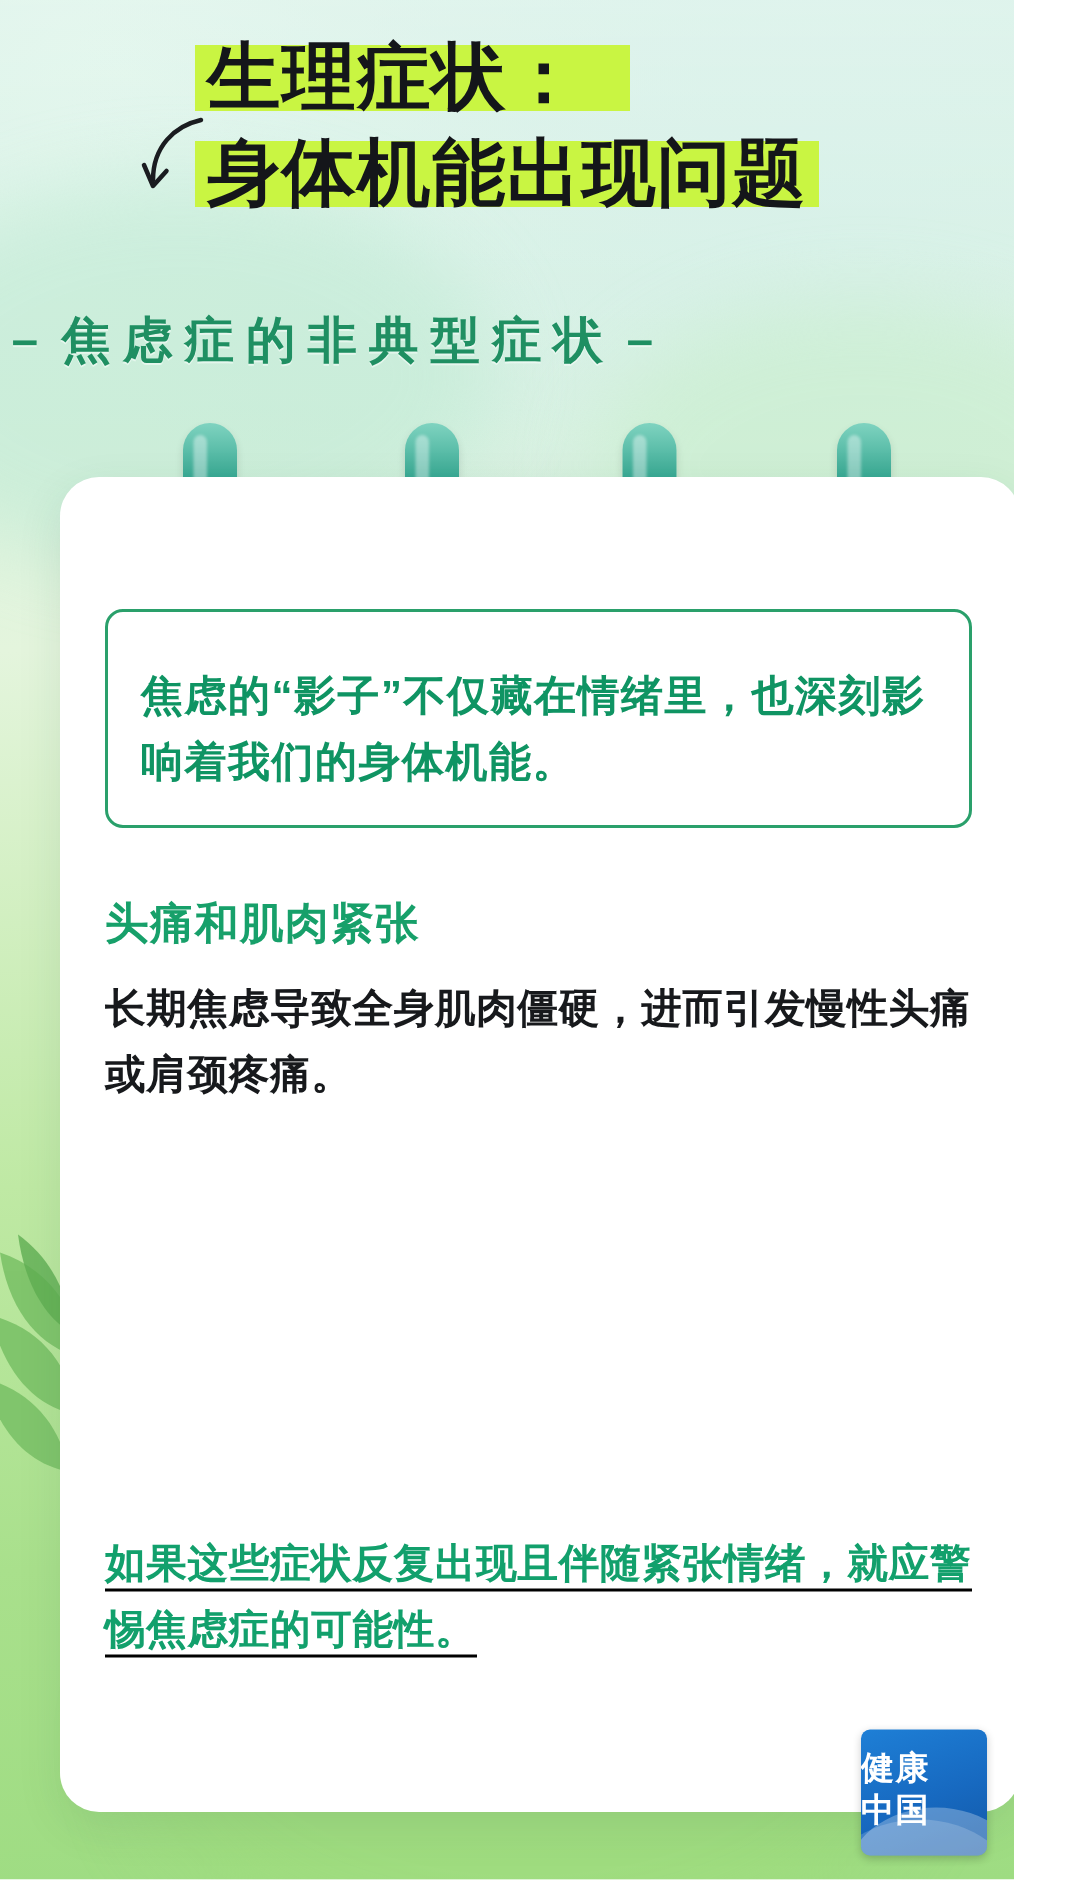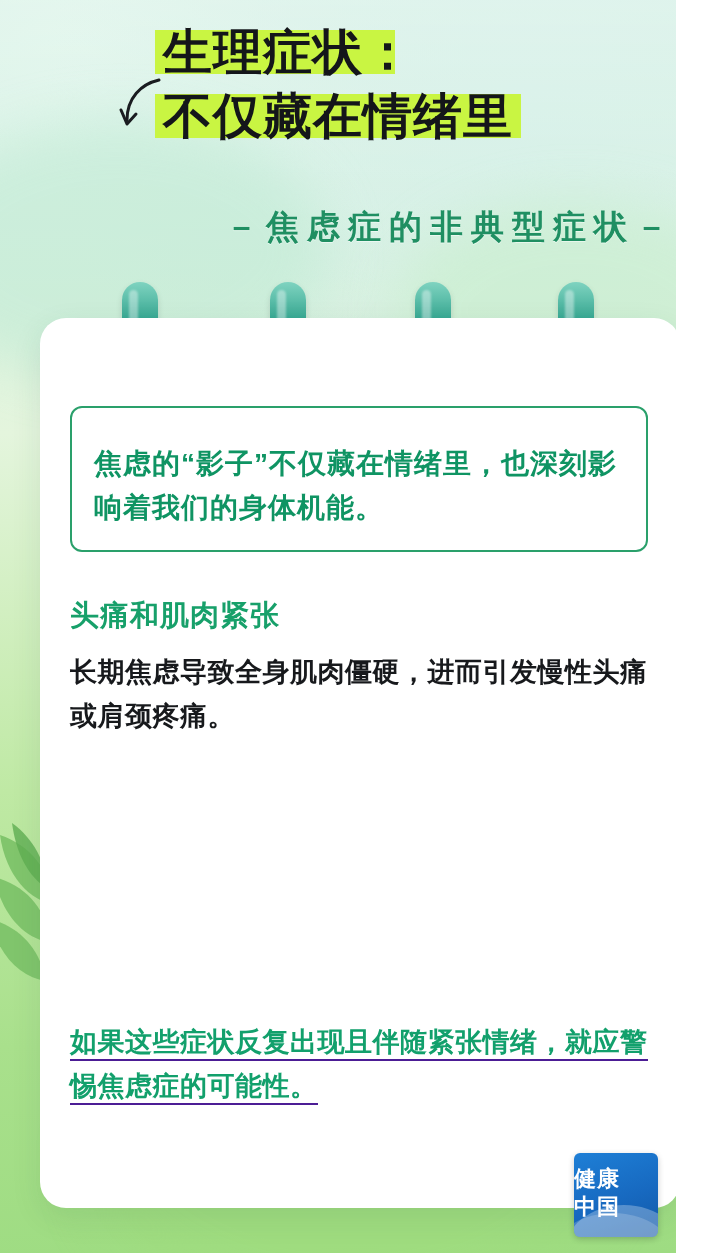--- a/index.html
+++ b/index.html
@@ -93,21 +93,21 @@
     top: 56px;
     width: 46px;
     height: 62px;
   }
 
   
   .subtitle {
     position: absolute;
     left: 0; right: 0;
     top: 205px;
-    text-align: right;
+    text-align: left;
     font-size: 33px;
     font-weight: 700;
     color: #1f8f62;
     letter-spacing: 8px;
     text-shadow: 0 1px 0 rgba(255,255,255,0.5);
   }
 
   
   .rings {
     position: absolute;
@@ -194,21 +194,21 @@
     left: 30px;
     top: 702px;
     width: 590px;
     font-size: 27px;
     line-height: 44px;
     font-weight: 700;
     color: #12a06c;
     letter-spacing: 0.5px;
   }
   .footnote span {
-    border-bottom: 2px solid #4c1d95;
+    border-bottom: 2px solid #000000;
     padding-bottom: 2px;
   }
 
   
   .logo {
     position: absolute;
     right: 18px;
     bottom: 16px;
     width: 84px;
     height: 84px;
@@ -283,21 +283,21 @@
           <path d="M40 4 C22 8 8 22 8 44" stroke="#1a1c20" stroke-width="3" fill="none" stroke-linecap="round"></path>
           <path d="M2 34 L8 48 L17 38" stroke="#1a1c20" stroke-width="3" fill="none" stroke-linecap="round" stroke-linejoin="round"></path>
         </svg>
       </div>
       <div class="title-line title-line-1">
         <span class="hl"></span>
         <span class="txt">生理症状：</span>
       </div>
       <div class="title-line title-line-2">
         <span class="hl"></span>
-        <span class="txt">不仅藏在情绪里</span>
+        <span class="txt">身体机能出现问题</span>
       </div>
     </div>
   </div>
 
   <div class="subtitle">－焦虑症的非典型症状－</div>
 
   <div class="rings">
     <div class="ring ring-1"></div>
     <div class="ring ring-2"></div>
     <div class="ring ring-3"></div>

